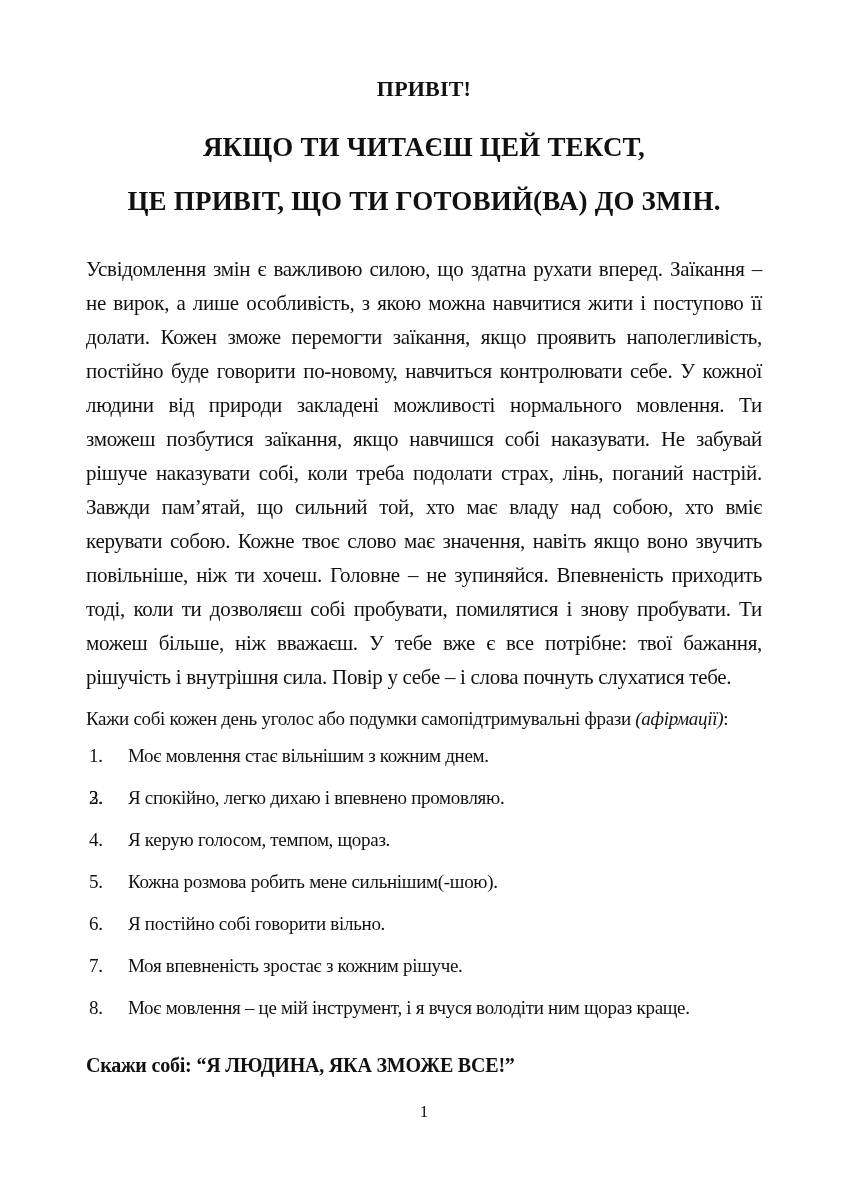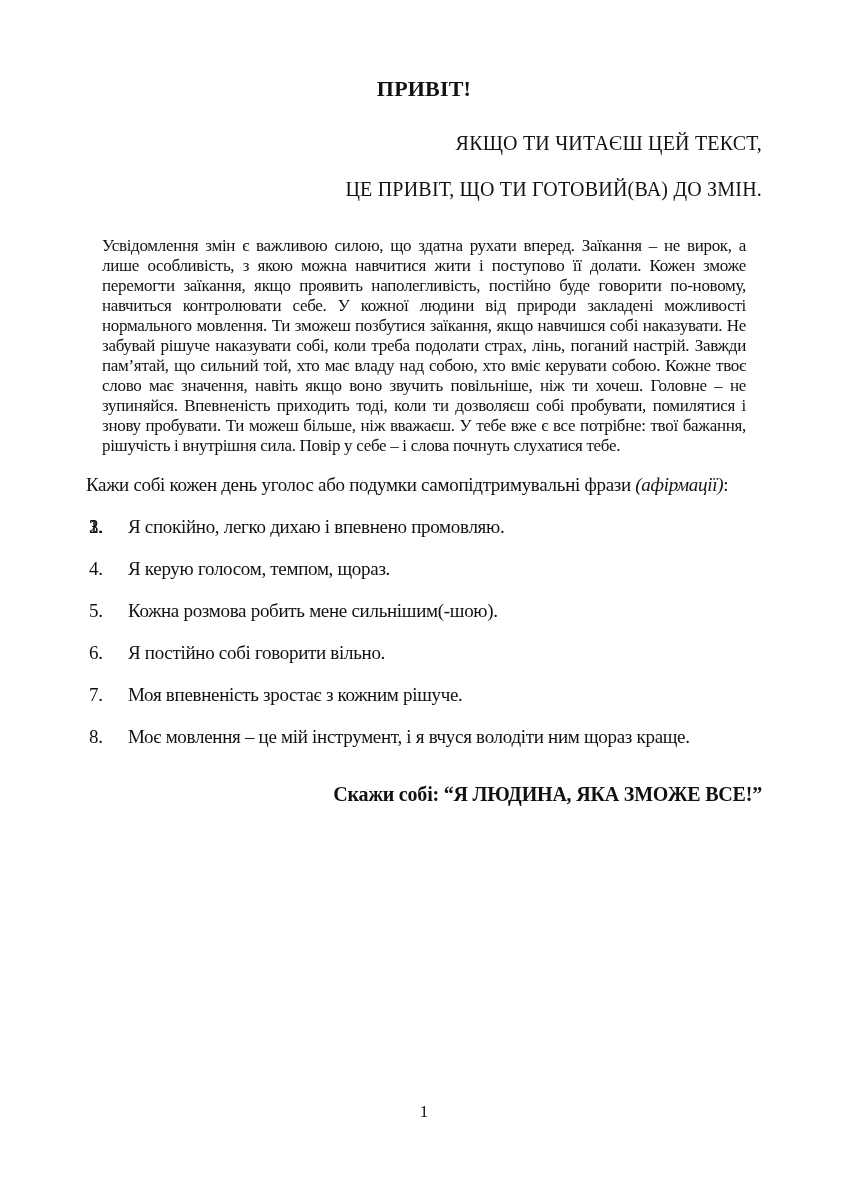--- a/index.html
+++ b/index.html
@@ -24,35 +24,35 @@
     width: 676px;
   }
   .heading-1 {
     font-size: 22px;
     font-weight: bold;
     text-align: center;
     letter-spacing: 0.2px;
     margin: 0 0 30px 0;
   }
   .heading-2 {
-    font-size: 20px;
-    font-weight: normal;
-    text-align: right;
+    font-size: 27px;
+    font-weight: bold;
+    text-align: center;
     letter-spacing: 0.2px;
     margin: 0 0 23px 0;
   }
   .heading-2.last {
     margin-bottom: 35px;
   }
   .body-text {
-    font-size: 17px;
-    line-height: 20px;
+    font-size: 21px;
+    line-height: 34px;
     letter-spacing: -0.3px;
     text-align: justify;
-    margin: 16px;
+    margin: 0;
   }
   .intro-line {
     font-size: 19px;
     line-height: 25px;
     letter-spacing: -0.3px;
     text-align: justify;
     margin: 12px 0 12px 0;
   }
   .intro-line .italic {
     font-style: italic;
@@ -72,21 +72,21 @@
     text-align: justify;
   }
   .li-num {
     position: absolute;
     left: 3px;
     top: 0;
   }
   .closing {
     font-size: 20px;
     font-weight: bold;
-    text-align: right;
+    text-align: left;
     letter-spacing: -0.2px;
     margin: 34px 0 0 0;
   }
   .page-number {
     position: absolute;
     top: 1102px;
     left: 0;
     width: 848px;
     text-align: center;
     font-size: 17px;
@@ -107,20 +107,21 @@
 
     <p class="body-text">Усвідомлення змін є важливою силою, що здатна рухати вперед. Заїкання – не вирок, а лише особливість, з якою можна навчитися жити і поступово її долати. Кожен зможе перемогти заїкання, якщо проявить наполегливість, постійно буде говорити по-новому, навчиться контролювати себе. У кожної людини від природи закладені можливості нормального мовлення. Ти зможеш позбутися заїкання, якщо навчишся собі наказувати. Не забувай рішуче наказувати собі, коли треба подолати страх, лінь, поганий настрій. Завжди пам’ятай, що сильний той, хто має владу над собою, хто вміє керувати собою. Кожне твоє слово має значення, навіть якщо воно звучить повільніше, ніж ти хочеш. Головне – не зупиняйся. Впевненість приходить тоді, коли ти дозволяєш собі пробувати, помилятися і знову пробувати. Ти можеш більше, ніж вважаєш. У тебе вже є все потрібне: твої бажання, рішучість і внутрішня сила. Повір у себе – і слова почнуть слухатися тебе.</p>
 
     <p class="intro-line">
       <span>Кажи собі кожен день уголос або подумки самопідтримувальні фрази </span><span class="italic">(афірмації)</span><span>:</span>
     </p>
 
     <ol class="affirmations-list">
       <li>
         <span class="li-num">1.</span>
+        <span>Моє мовлення стає вільнішим з кожним днем.</span>
       </li>
       <li>
         <span class="li-num">2.</span>
       </li>
       <li>
         <span class="li-num">3.</span>
         <span>Я спокійно, легко дихаю і впевнено промовляю.</span>
       </li>
       <li>
         <span class="li-num">4.</span>

